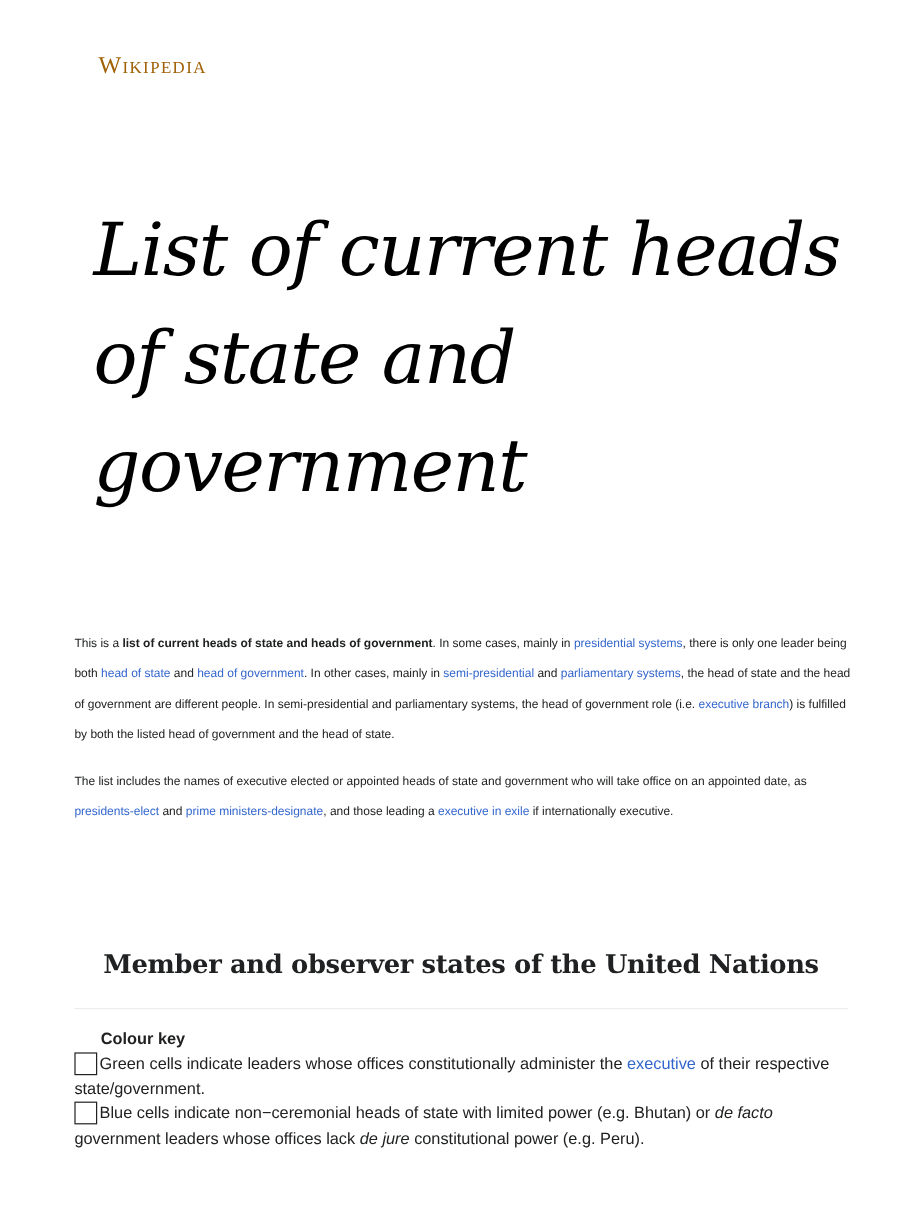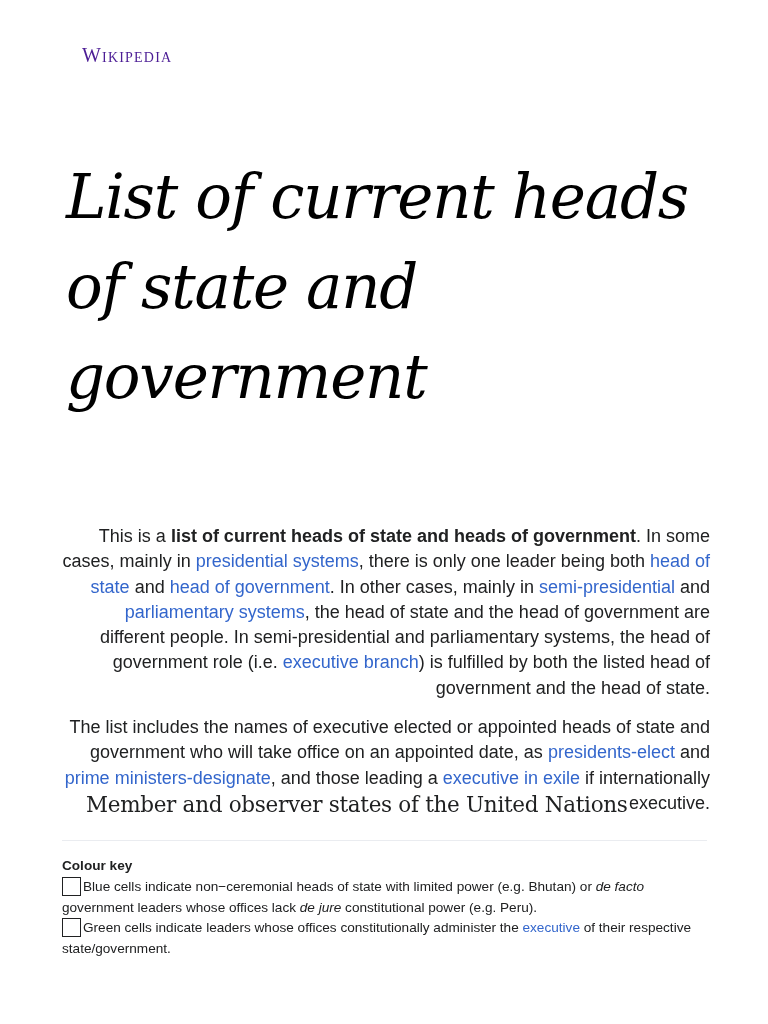--- a/index.html
+++ b/index.html
@@ -16,69 +16,68 @@
     }
     .header {
       position: absolute;
       left: 82px;
       top: 44px;
     }
     .wordmark {
       font-family: "Liberation Serif", "DejaVu Serif", serif;
       font-size: 20px;
       letter-spacing: 1.2px;
-      color: #4c1d95;
+      color: #a16207;
       text-decoration: none;
       font-variant: small-caps;
     }
     .content {
       position: absolute;
       left: 62px;
       top: 0;
       width: 645px;
     }
     .page-title {
       position: absolute;
       left: 0;
       top: 148px;
       width: 660px;
-      margin: 4px;
+      margin: 16px;
       font-family: "DejaVu Serif", "Liberation Serif", serif;
       font-style: italic;
       font-weight: normal;
       font-size: 61px;
       line-height: 90px;
       color: #000000;
       letter-spacing: -1.2px;
     }
     .intro {
       position: absolute;
       left: 0;
       top: 524px;
       width: 648px;
       font-family: "Liberation Sans", "DejaVu Sans", sans-serif;
-      font-size: 18px;
+      font-size: 10px;
       line-height: 25.3px;
       color: #202122;
-      text-align: right;
     }
     .intro p {
       margin: 0 0 14px 0;
     }
     a.link {
       color: #3366cc;
       text-decoration: none;
     }
     .section-heading {
       position: absolute;
       left: 24px;
       top: 792px;
       margin: 0;
       font-family: "DejaVu Serif", "Liberation Serif", serif;
-      font-weight: normal;
+      font-weight: bold;
       font-size: 21.5px;
       color: #202122;
       letter-spacing: -0.3px;
     }
     .section-rule {
       position: absolute;
       left: 0;
       top: 840px;
       width: 645px;
       height: 1px;
@@ -89,20 +88,21 @@
       left: 0;
       top: 856px;
       width: 648px;
       font-family: "Liberation Sans", "DejaVu Sans", sans-serif;
       font-size: 13.6px;
       line-height: 20.8px;
       color: #202122;
     }
     .colour-key .key-title {
       font-weight: bold;
+      margin-left: 22px;
     }
     .swatch {
       display: inline-block;
       width: 19px;
       height: 19px;
       border: 1px solid #202122;
       vertical-align: -5px;
       margin-right: 2px;
       background: #ffffff;
       box-sizing: border-box;
@@ -122,16 +122,16 @@
     <p><span>This is a </span><b>list of current heads of state and heads of government</b><span>. In some cases, mainly in </span><a class="link">presidential systems</a><span>, there is only one leader being both </span><a class="link">head of state</a><span> and </span><a class="link">head of government</a><span>. In other cases, mainly in </span><a class="link">semi-presidential</a><span> and </span><a class="link">parliamentary systems</a><span>, the head of state and the head of government are different people. In semi-presidential and parliamentary systems, the head of government role (i.e. </span><a class="link">executive branch</a><span>) is fulfilled by both the listed head of government and the head of state.</span></p>
 
     <p><span>The list includes the names of executive elected or appointed heads of state and government who will take office on an appointed date, as </span><a class="link">presidents-elect</a><span> and </span><a class="link">prime ministers-designate</a><span>, and those leading a </span><a class="link">executive in exile</a><span> if internationally executive.</span></p>
   </div>
 
   <h2 class="section-heading">Member and observer states of the United Nations</h2>
   <div class="section-rule"></div>
 
   <div class="colour-key">
     <div class="key-title">Colour key</div>
+    <div><span class="swatch"></span><span>Green cells indicate leaders whose offices constitutionally administer the </span><a class="link">executive</a><span> of their respective state/government.</span></div>
     <div><span class="swatch"></span><span>Blue cells indicate non−ceremonial heads of state with limited power (e.g. Bhutan) or </span><i>de facto</i><span> government leaders whose offices lack </span><i>de jure</i><span> constitutional power (e.g. Peru).</span></div>
-    <div><span class="swatch"></span><span>Green cells indicate leaders whose offices constitutionally administer the </span><a class="link">executive</a><span> of their respective state/government.</span></div>
   </div>
 </div>
 
 </body></html>

